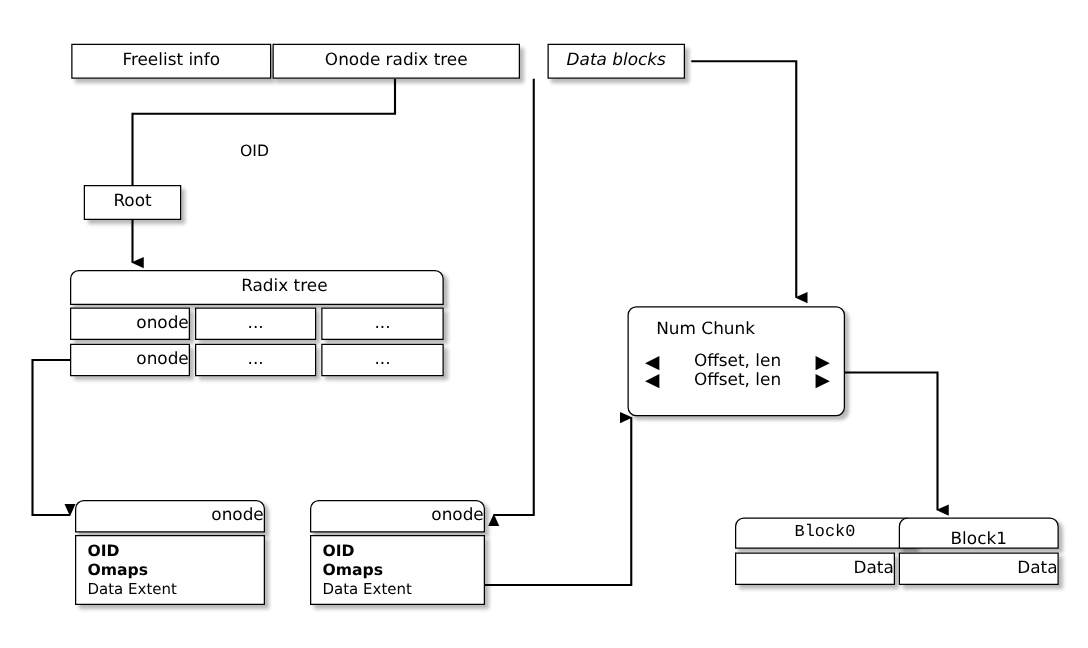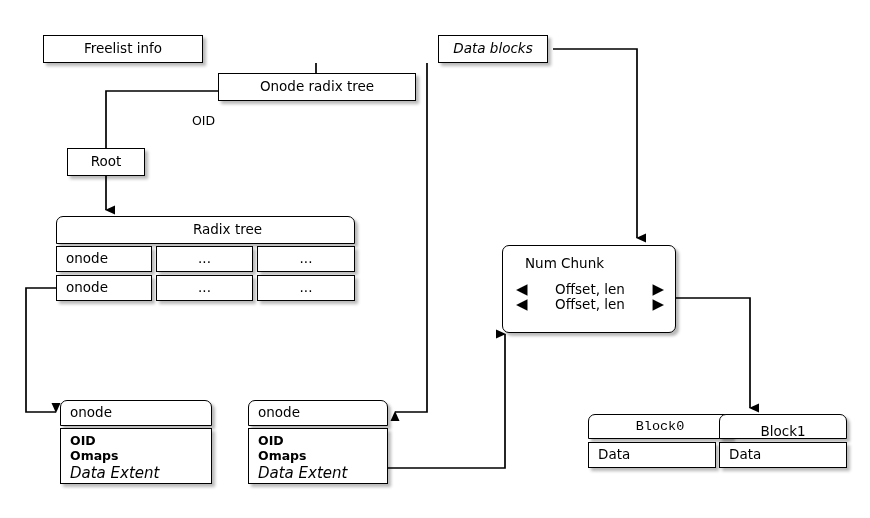--- a/index.html
+++ b/index.html
@@ -33,29 +33,29 @@
     justify-content: center;
     color: #000000;
     font-family: "DejaVu Sans", sans-serif;
     font-size: 13.5px;
     line-height: 1;
     white-space: nowrap;
   }
   .node.rt { border-radius: 7px 7px 0 0; }
   .node.sq { border-radius: 0; }
   .node.round { border-radius: 7px; }
-  .node.left { justify-content: flex-start; padding-left: 9px; }
+  .node.left { justify-content: flex-end; padding-left: 9px; }
   .node.body {
     align-items: flex-start;
     justify-content: flex-start;
     flex-direction: column;
     padding: 5px 0 0 9px;
   }
   .lbl-sm { font-size: 12.5px; font-weight: bold; line-height: 1.18; }
-  .lbl-lg { font-size: 15px; line-height: 1.2; font-style: italic; }
+  .lbl-lg { font-size: 12px; line-height: 1.2; }
   .chunk-title {
     position: absolute;
     left: 22px;
     top: 11px;
     font-size: 13.5px;
     text-align: center;
   }
   .chunk-rows {
     position: absolute;
     left: 13px;
@@ -108,25 +108,25 @@
     <path d="M553,49 L637,49 L637,238" marker-end="url(#arrDown)"></path>
 
     <path d="M427,63 L427,412 L395,412" marker-end="url(#arrLeft)"></path>
 
     <path d="M386,468 L505,468 L505,334" marker-end="url(#arrUp)"></path>
 
     <path d="M676,298 L750,298 L750,408" marker-end="url(#arrDown)"></path>
   </g>
 </svg>
 
-<div class="node sq" style="left:43px; top:35px; width:160px; height:28px;">
+<div class="node sq" style="left:57px; top:35px; width:160px; height:28px;">
   <span>Freelist info</span>
 </div>
 
-<div class="node sq" style="left:218px; top:35px; width:198px; height:28px;margin-top:38px;">
+<div class="node sq" style="left:218px; top:35px; width:198px; height:28px;">
   <span>Onode radix tree</span>
 </div>
 
 <div class="node sq" style="left:438px; top:35px; width:110px; height:28px;font-style:italic;">
   <span>Data blocks</span>
 </div>
 
 <div class="edge-label" style="left:192px; top:113px;">OID</div>
 
 <div class="node sq" style="left:67px; top:148px; width:78px; height:28px;">

